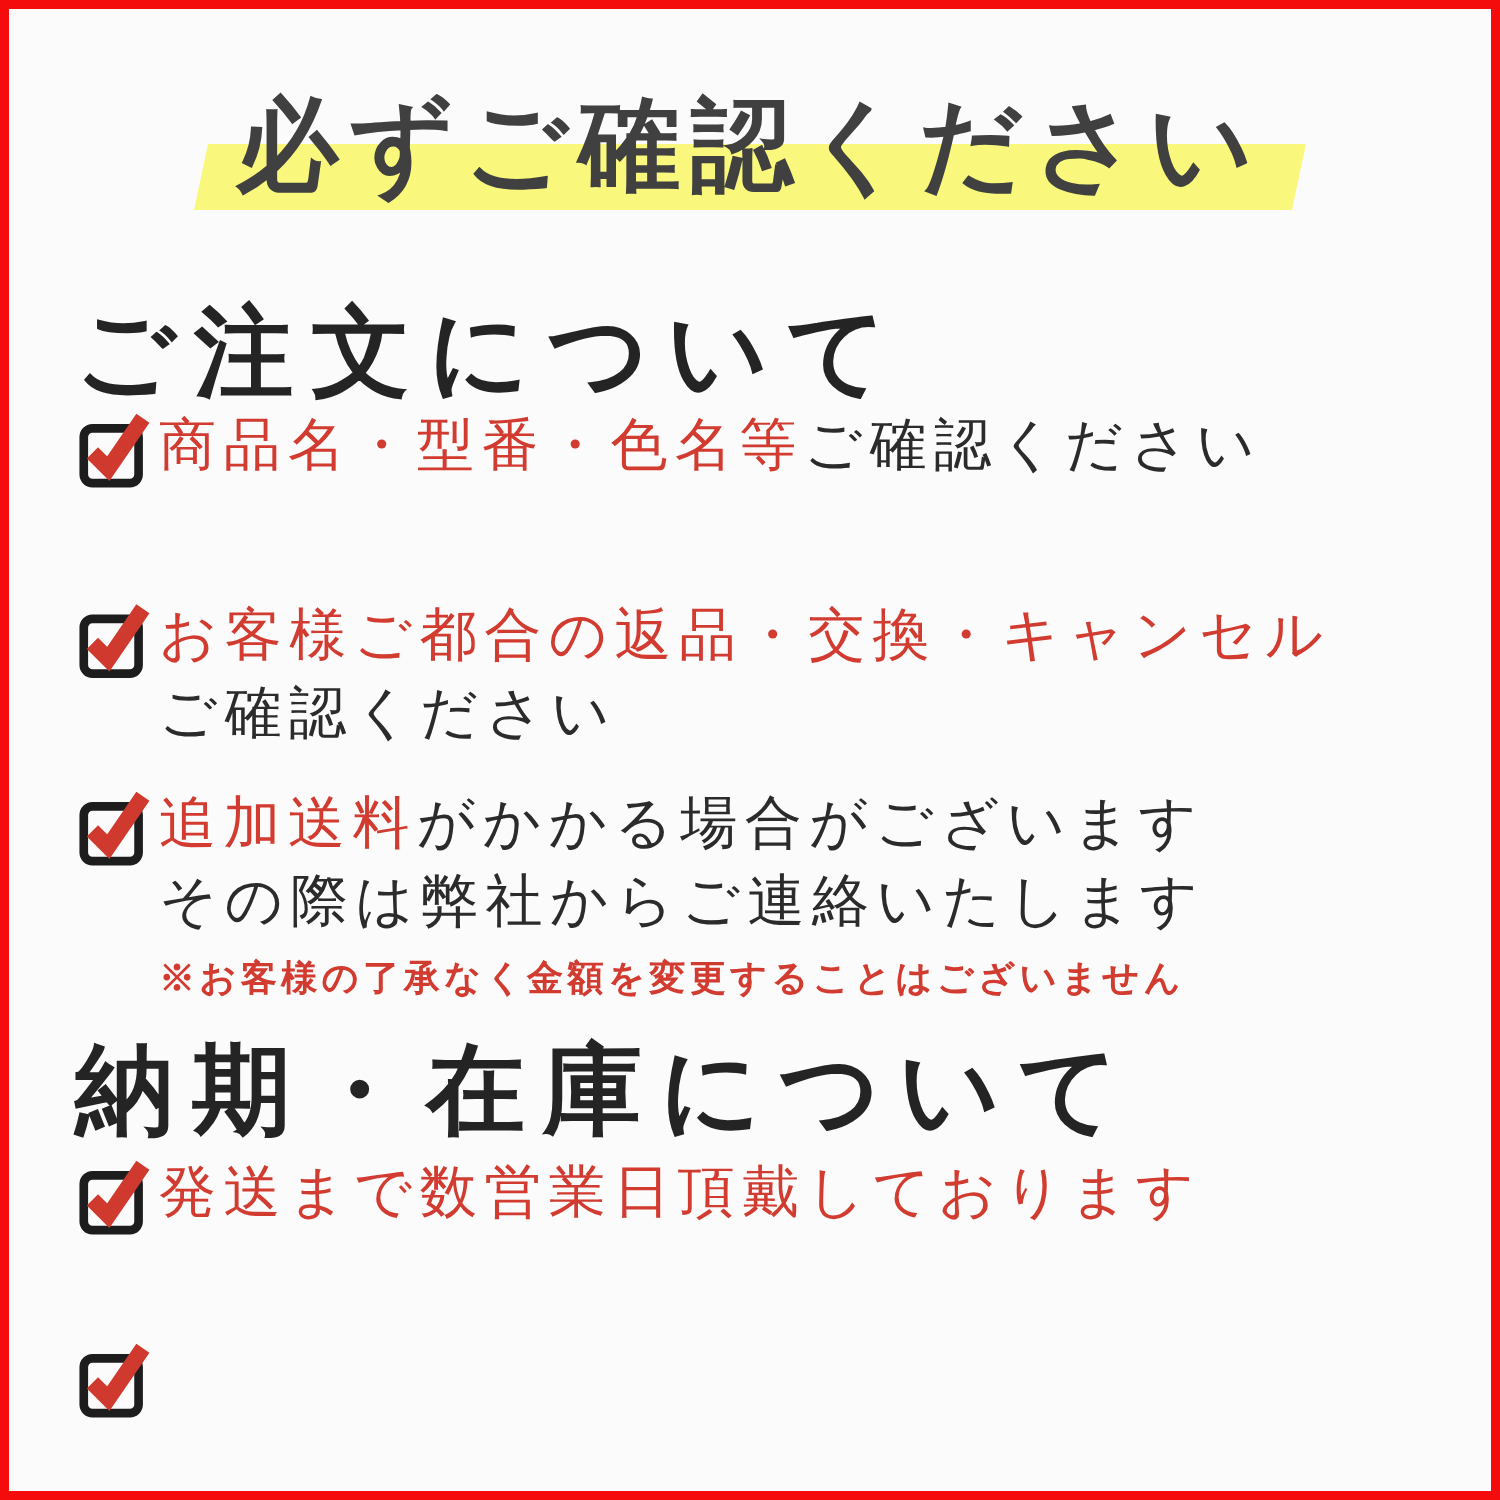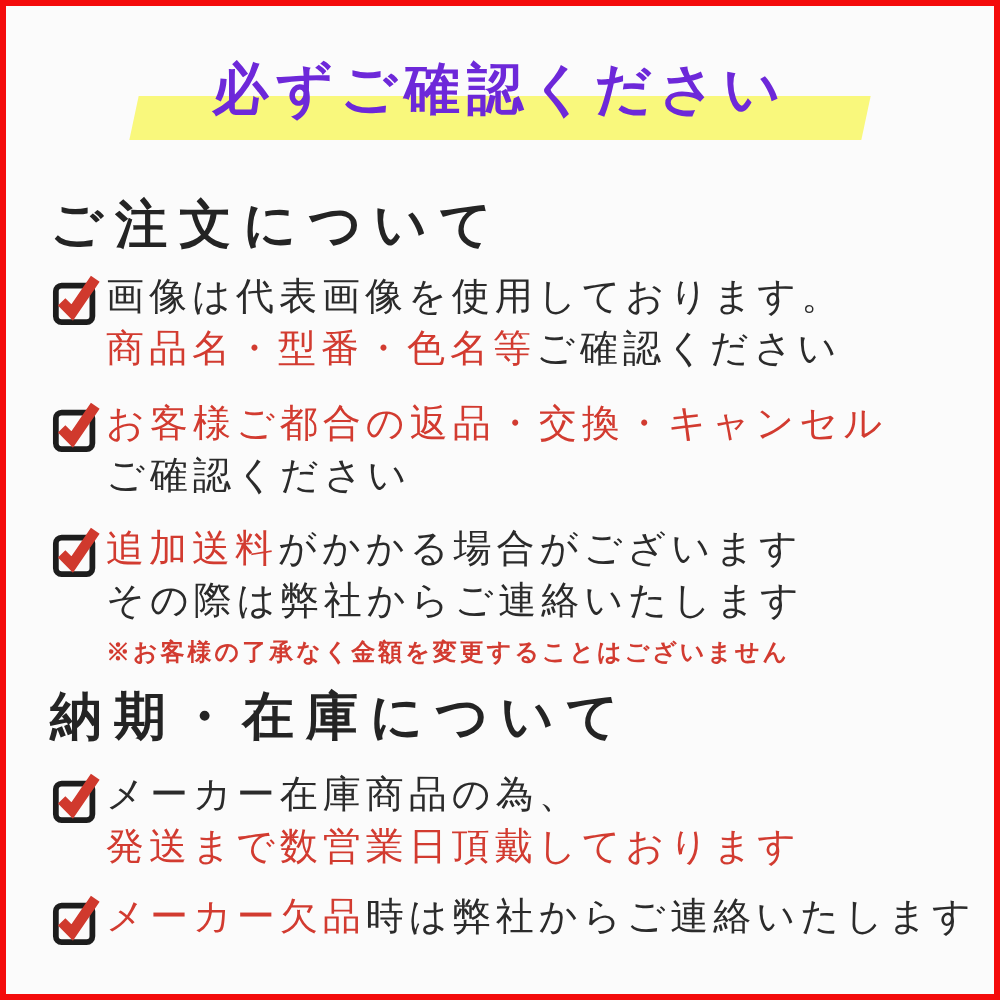--- a/index.html
+++ b/index.html
@@ -24,32 +24,32 @@
     position: absolute;
     top: 44px; left: 50%;
     width: 732px; height: 44px;
     background: #f9f87c;
     transform: translateX(-50%) skewX(-12deg);
     z-index: 0;
   }
   .title-text {
     position: relative;
     z-index: 1;
-    font-size: 56px;
+    font-size: 68px;
     font-weight: bold;
     letter-spacing: 7px;
-    color: #6d28d9;
+    color: #404040;
     white-space: nowrap;
   }
 
   
   .section-heading {
     position: absolute;
     left: 44px;
-    font-size: 52px;
+    font-size: 66px;
     font-weight: bold;
     letter-spacing: 12px;
     color: #242424;
     white-space: nowrap;
   }
   .heading-orders   { top: 184px; }
   .heading-delivery { top: 676px; }
 
   
   .item {
@@ -100,23 +100,20 @@
 
 <div class="item pos-item1">
   <span class="checkbox">
     <svg viewBox="0 0 52 56" aria-hidden="true">
       <rect x="4" y="14" width="38" height="38" rx="6" fill="none" stroke="#1d1d1d" stroke-width="6"></rect>
       <path d="M10 31 L21 42 L45 7" fill="none" stroke="#d0392d" stroke-width="11"></path>
     </svg>
   </span>
   <div class="item-text">
     <div class="line">
-      <span class="seg-black">画像は代表画像を使用しております。</span>
-    </div>
-    <div class="line">
       <span class="seg-red">商品名・型番・色名等</span><span class="seg-black">ご確認ください</span>
     </div>
   </div>
 </div>
 
 <div class="item pos-item2">
   <span class="checkbox">
     <svg viewBox="0 0 52 56" aria-hidden="true">
       <rect x="4" y="14" width="38" height="38" rx="6" fill="none" stroke="#1d1d1d" stroke-width="6"></rect>
       <path d="M10 31 L21 42 L45 7" fill="none" stroke="#d0392d" stroke-width="11"></path>
@@ -156,33 +153,25 @@
 
 <div class="item pos-item4">
   <span class="checkbox">
     <svg viewBox="0 0 52 56" aria-hidden="true">
       <rect x="4" y="14" width="38" height="38" rx="6" fill="none" stroke="#1d1d1d" stroke-width="6"></rect>
       <path d="M10 31 L21 42 L45 7" fill="none" stroke="#d0392d" stroke-width="11"></path>
     </svg>
   </span>
   <div class="item-text">
     <div class="line">
-      <span class="seg-black">メーカー在庫商品の為、</span>
-    </div>
-    <div class="line">
       <span class="seg-red">発送まで数営業日頂戴しております</span>
     </div>
   </div>
 </div>
 
 <div class="item pos-item5">
   <span class="checkbox">
     <svg viewBox="0 0 52 56" aria-hidden="true">
       <rect x="4" y="14" width="38" height="38" rx="6" fill="none" stroke="#1d1d1d" stroke-width="6"></rect>
       <path d="M10 31 L21 42 L45 7" fill="none" stroke="#d0392d" stroke-width="11"></path>
     </svg>
   </span>
-  <div class="item-text">
-    <div class="line">
-      <span class="seg-red">メーカー欠品</span><span class="seg-black">時は弊社からご連絡いたします</span>
-    </div>
-  </div>
 </div>
 
 </body></html>

